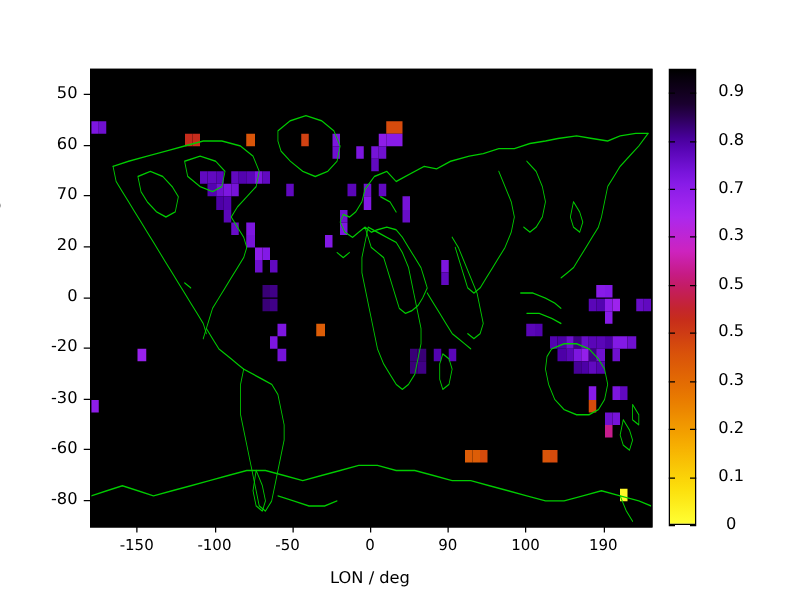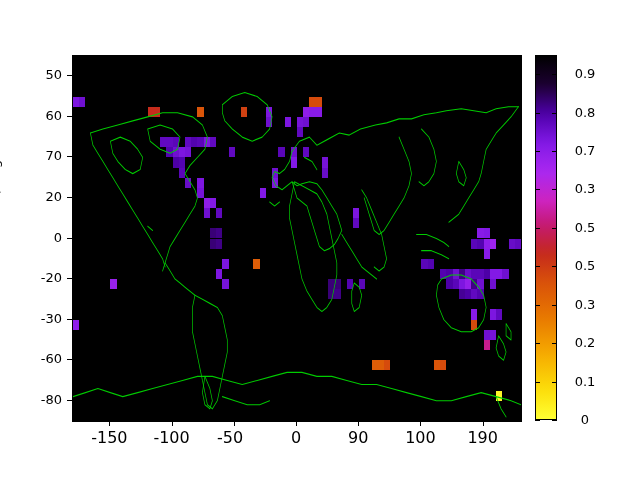--- a/index.html
+++ b/index.html
@@ -25,21 +25,21 @@
   .cell{position:absolute;}
 
   
   .tick{position:absolute;background:#000;}
   .ytick-lbl{
     position:absolute;right:0;width:34px;text-align:right;
     font-size:13px;color:#000;line-height:1;
   }
   .xtick-lbl{
     position:absolute;width:60px;text-align:center;
-    font-size:16px;color:#000;line-height:1;
+    font-size:12px;color:#000;line-height:1;
   }
   .ylabel{
     position:absolute;left:-6px;top:190px;font-size:13px;color:#000;
     transform:translate(-50%,-50%) rotate(-90deg);transform-origin:center center;
     white-space:nowrap;
   }
   .xlabel{
     position:absolute;left:72px;top:455px;width:448px;text-align:center;
     font-size:13px;color:#000;
   }
@@ -254,20 +254,21 @@
       <div class="xtick-lbl" style="left: 266px; top: 430px;">0</div>
       <div class="tick" style="left: 358px; top: 421px; width: 1px; height: 5px;"></div>
       <div class="xtick-lbl" style="left: 328.222px; top: 430px;">90</div>
       <div class="tick" style="left: 420px; top: 421px; width: 1px; height: 5px;"></div>
       <div class="xtick-lbl" style="left: 390.444px; top: 430px;">100</div>
       <div class="tick" style="left: 483px; top: 421px; width: 1px; height: 5px;"></div>
       <div class="xtick-lbl" style="left: 452.667px; top: 430px;">190</div>
     </div>
 
   <div class="ylabel">LAT / deg</div>
+  <div class="xlabel">LON / deg</div>
 
   <div id="cbar-wrap">
     <div id="cbar" style="background: linear-gradient(to top, rgb(255, 255, 51) 0%, rgb(254, 245, 38) 2.5%, rgb(253, 234, 25) 5%, rgb(252, 224, 13) 7.5%, rgb(251, 212, 8) 10%, rgb(249, 199, 6) 12.5%, rgb(248, 186, 3) 15%, rgb(246, 173, 1) 17.5%, rgb(243, 160, 0) 20%, rgb(240, 148, 0) 22.5%, rgb(236, 135, 0) 25%, rgb(233, 123, 0) 27.5%, rgb(229, 112, 2) 30%, rgb(225, 102, 4) 32.5%, rgb(221, 92, 7) 35%, rgb(217, 82, 10) 37.5%, rgb(211, 70, 15) 40%, rgb(205, 57, 21) 42.5%, rgb(199, 45, 27) 45%, rgb(196, 37, 47) 47.5%, rgb(196, 32, 75) 50%, rgb(196, 28, 103) 52.5%, rgb(198, 27, 132) 55%, rgb(201, 31, 161) 57.5%, rgb(205, 35, 190) 60%, rgb(194, 37, 206) 62.5%, rgb(183, 38, 221) 65%, rgb(172, 40, 237) 67.5%, rgb(160, 36, 238) 70%, rgb(148, 32, 234) 72.5%, rgb(135, 27, 231) 75%, rgb(120, 20, 219) 77.5%, rgb(104, 13, 200) 80%, rgb(88, 5, 181) 82.5%, rgb(72, 0, 155) 85%, rgb(56, 0, 118) 87.5%, rgb(41, 0, 80) 90%, rgb(26, 0, 47) 92.5%, rgb(18, 0, 31) 95%, rgb(9, 0, 16) 97.5%, rgb(0, 0, 0) 100%);"></div>
     <div id="cbar-ticks">
         <div class="cb-tick" style="left: 0px; top: 19px;"></div>
         <div class="cb-tick" style="left: 17px; top: 19px;"></div>
         <div class="cb-lbl" style="top: 12.2105px;">0.9</div>
         <div class="cb-tick" style="left: 0px; top: 58px;"></div>
         <div class="cb-tick" style="left: 17px; top: 58px;"></div>
         <div class="cb-lbl" style="top: 50.6316px;">0.8</div>

